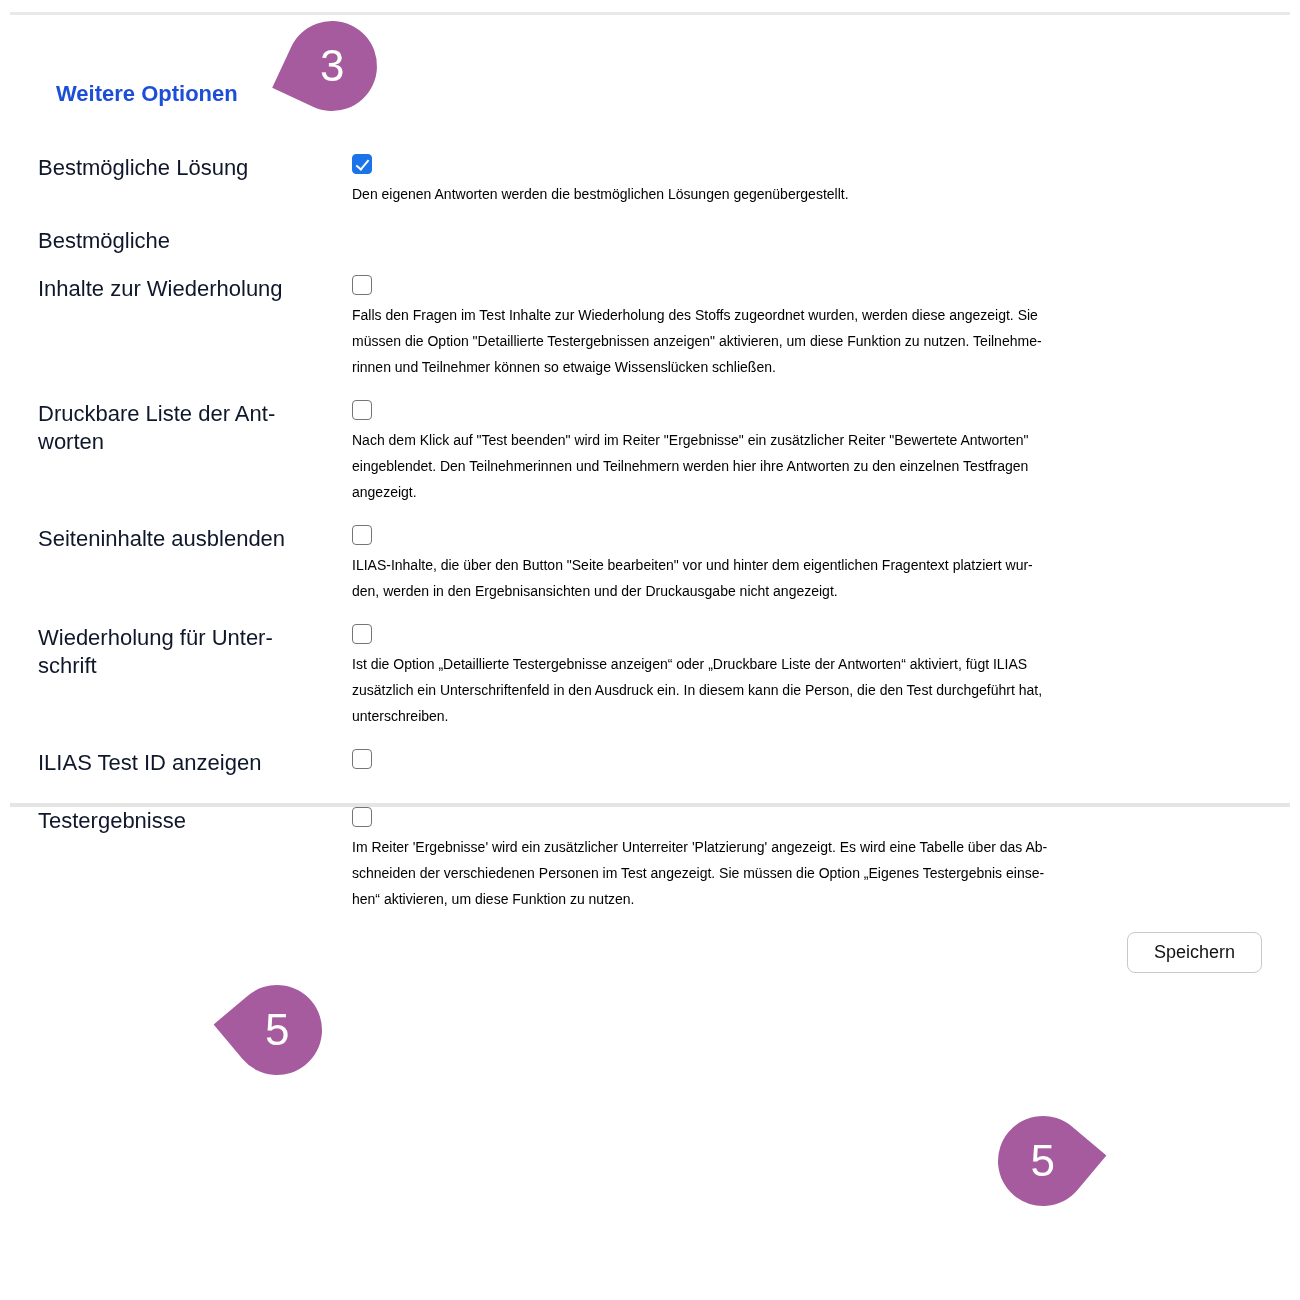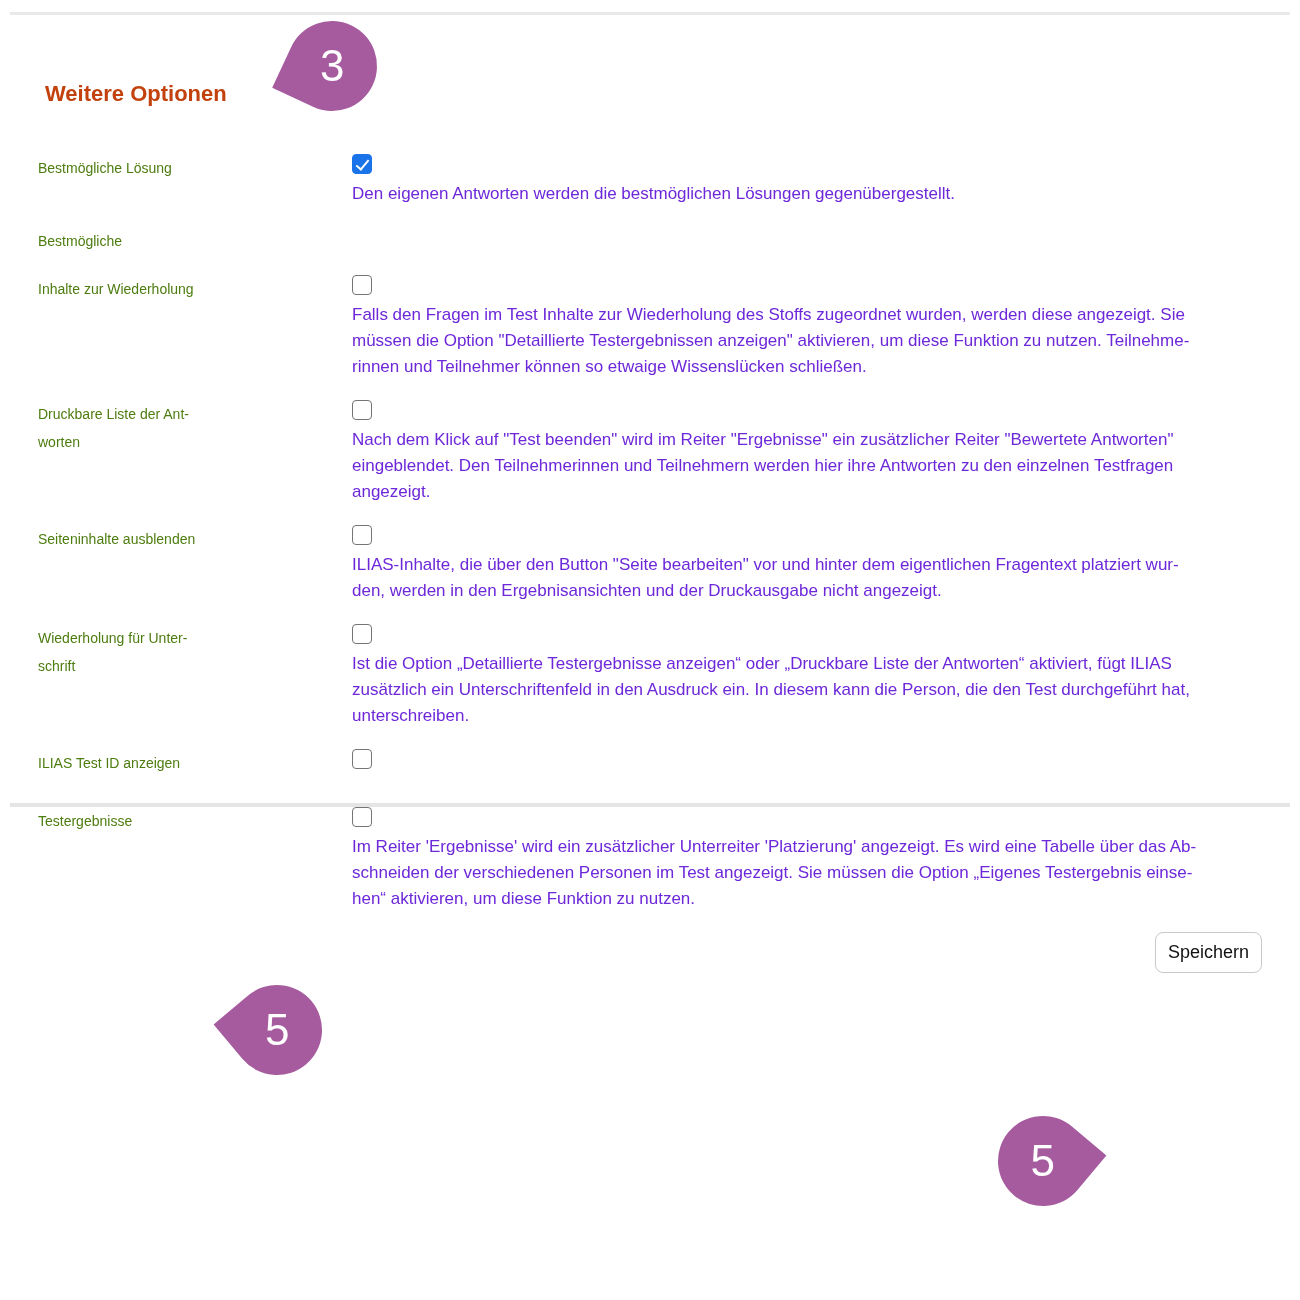--- a/index.html
+++ b/index.html
@@ -11,60 +11,60 @@
     background:#fff;
     font-family:"Liberation Sans","DejaVu Sans",sans-serif;
     color:#161616;
     overflow:hidden;
   }
   .top-rule {
     position:absolute; top:12px; left:10px; right:10px;
     height:3px; background:#e9e9e9;
   }
   h2.section-title {
-    margin:7px; font-size:22px; line-height:27px; font-weight:700; color:#c2410c;
+    margin:18px; font-size:22px; line-height:27px; font-weight:700; color:#1d4ed8;
   }
   #sec1 h2.section-title { margin-top:80px; margin-bottom:47px; }
   #sec2 h2.section-title { margin-top:62px; margin-bottom:47px; }
   .row { display:grid; grid-template-columns:314px 1fr; margin-bottom:20px; }
   .field-label {
-    font-size:14px; line-height:28px; color:#4d7c0f;
+    font-size:22px; line-height:28px; color:#0f172a;
     white-space:pre-line; padding-right:24px;
   }
   .checkbox {
     width:20px; height:20px; box-sizing:border-box;
     border:1.5px solid #757575; border-radius:4px;
     background:#fff; position:relative; cursor:pointer;
   }
   .checkbox[data-checked="true"] {
     background:var(--checkbox-blue,#1a73e8);
     border-color:var(--checkbox-blue,#1a73e8);
   }
   .checkbox[data-checked="true"]::after {
     content:""; position:absolute; left:6px; top:2px;
     width:5px; height:11px;
     border:solid #fff; border-width:0 2.5px 2.5px 0;
     transform:rotate(40deg);
   }
   .field-desc {
     margin-top:7px; width:932px;
-    font-size:17px; line-height:26px; color:#6d28d9;
+    font-size:14px; line-height:26px; color:#000000;
     white-space:pre-line;
   }
   .section-divider {
     height:4px; background:#e5e5e5;
     margin:26px -28px 0 -28px;
   }
   .footer-row {
     margin-top:14px; text-align:right; position:relative;
   }
   .save-btn {
     font-family:inherit; font-size:18px; color:#111;
     background:#fff; border:1px solid #c9c9c9; border-radius:8px;
-    padding:9px 12px; cursor:pointer;
+    padding:9px 26px; cursor:pointer;
   }
   
   .balloon {
     position:absolute; width:90px; height:90px;
     background:var(--annotation-purple,#a55b9e);
     border-radius:50% 50% 50% 0;  
     display:flex; align-items:center; justify-content:center;
     z-index:3;
   }
   .balloon .num {

